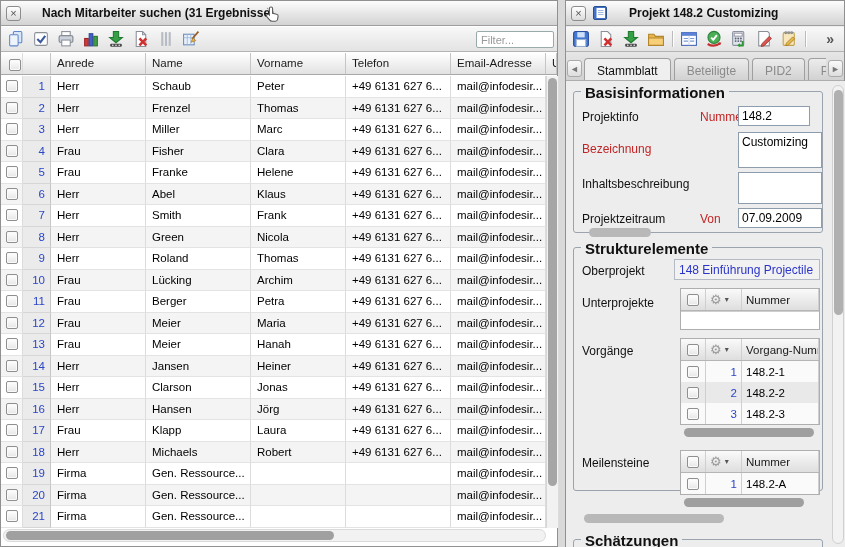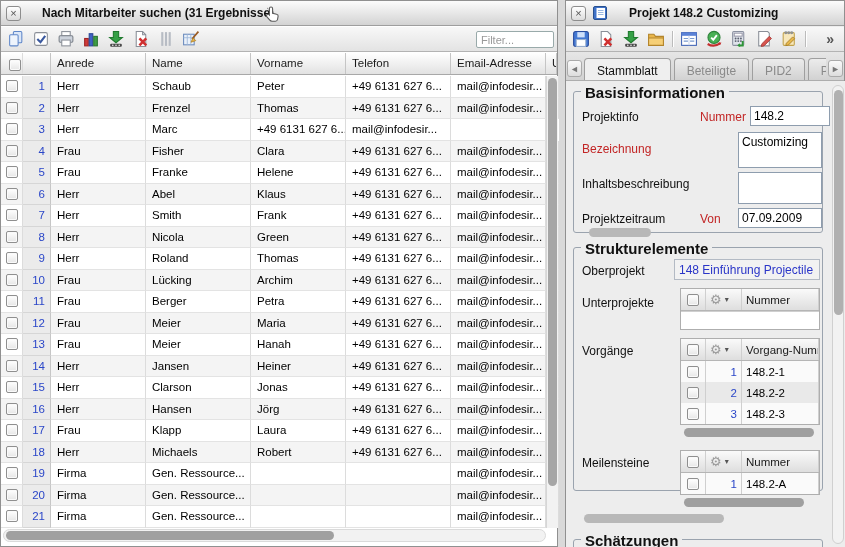--- a/index.html
+++ b/index.html
@@ -187,20 +187,21 @@
         <div class="cell">+49 6131 627 6...</div>
         <div class="cell">mail@infodesir...</div>
         <div class="cell"></div>
       </div>
       <div class="trow grid-cols">
         <div class="cbcell">
           <div class="cb"></div>
         </div>
         <div class="numcell">3</div>
         <div class="cell">Herr</div>
+        <div class="cell">Miller</div>
         <div class="cell">Marc</div>
         <div class="cell">+49 6131 627 6...</div>
         <div class="cell">mail@infodesir...</div>
         <div class="cell"></div>
       </div>
       <div class="trow grid-cols alt">
         <div class="cbcell">
           <div class="cb"></div>
         </div>
         <div class="numcell">4</div>
@@ -246,22 +247,22 @@
         <div class="cell">+49 6131 627 6...</div>
         <div class="cell">mail@infodesir...</div>
         <div class="cell"></div>
       </div>
       <div class="trow grid-cols alt">
         <div class="cbcell">
           <div class="cb"></div>
         </div>
         <div class="numcell">8</div>
         <div class="cell">Herr</div>
+        <div class="cell">Green</div>
         <div class="cell">Nicola</div>
-        <div class="cell">Green</div>
         <div class="cell">+49 6131 627 6...</div>
         <div class="cell">mail@infodesir...</div>
         <div class="cell"></div>
       </div>
       <div class="trow grid-cols">
         <div class="cbcell">
           <div class="cb"></div>
         </div>
         <div class="numcell">9</div>
         <div class="cell">Herr</div>
@@ -507,21 +508,21 @@
     </div>
     <div class="tabarrow" style="right:1px;">►</div>
   </div>
 
   <div class="content">
 
     <div class="fset" style="left:7px; top:10px; width:250px; height:142px;">
       <div class="legend">Basisinformationen</div>
       <div class="flabel" style="left:8px; top:18px;">Projektinfo</div>
       <div class="flabel red" style="left:126px; top:18px;">Nummer</div>
-      <div class="inp" style="left:176px; top:14px; width:80px; height:20px;">148.2</div>
+      <div class="inp" style="left:164px; top:14px; width:72px; height:20px;">148.2</div>
       <div class="flabel red" style="left:8px; top:50px;">Bezeichnung</div>
       <div class="inp" style="left:164px; top:40px; width:84px; height:36px;">Customizing</div>
       <div class="flabel" style="left:8px; top:85px;">Inhaltsbeschreibung</div>
       <div class="inp" style="left:164px; top:80px; width:84px; height:32px;"></div>
       <div class="flabel" style="left:8px; top:120px;">Projektzeitraum</div>
       <div class="flabel red" style="left:126px; top:120px;">Von</div>
       <div class="inp" style="left:164px; top:116px; width:84px; height:20px;">07.09.2009</div>
     </div>
     <div class="pill light" style="left:23px; top:147px; width:62px;"></div>
 

